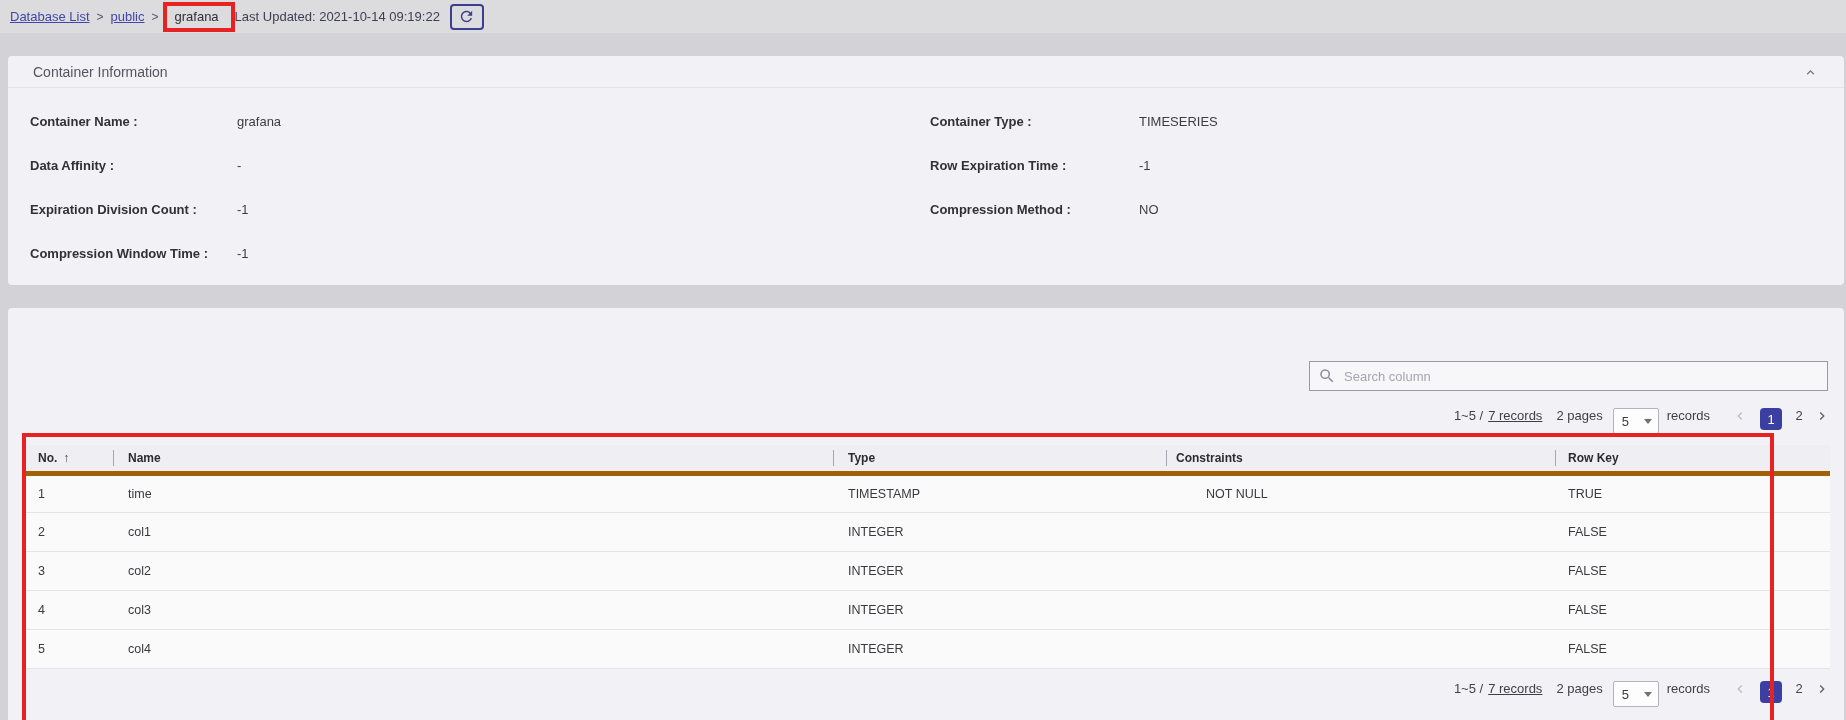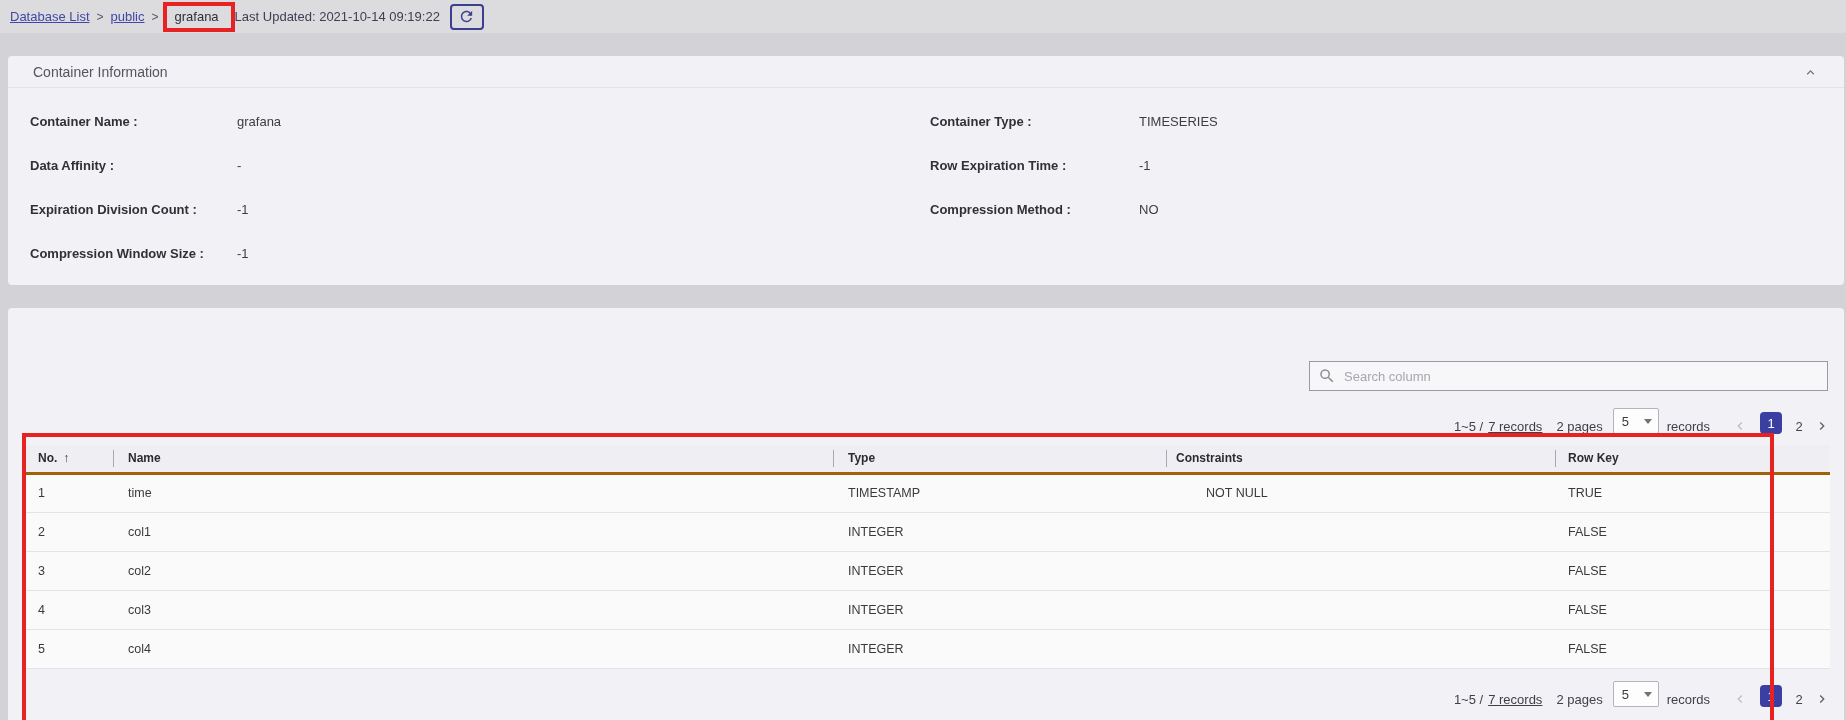--- a/index.html
+++ b/index.html
@@ -57,21 +57,21 @@
     display:flex; align-items:center; padding:0 8px;
   }
   .search-box .icon { color:#8c8c96; line-height:0; }
   .search-box input {
     border:none; background:transparent; outline:none; flex:1;
     font-size:13px; color:#333; margin-left:8px;
     font-family:"Liberation Sans", sans-serif;
   }
   .search-box input::placeholder { color:#a6a6b0; }
   
-  .pager { position:absolute; right:14px; display:flex; align-items:flex-end; font-size:13px; color:#3f3f48; height:26px; }
+  .pager { position:absolute; right:14px; display:flex; align-items:flex-start; font-size:13px; color:#3f3f48; height:26px; }
   .pager-top { top:100px; }
   .pager-bottom { top:373px; }
   .pg-total { color:#3f3f48; text-decoration:underline; margin-left:5px; cursor:pointer; }
   .pg-pages { margin-left:14px; }
   .pg-select {
     margin-left:10px; width:46px; height:26px;
     border:1px solid #b3b3bc; border-radius:2px; background:#fdfdfe;
     display:flex; align-items:center; justify-content:space-between;
     padding:0 6px 0 8px; cursor:pointer; color:#3a3a40;
   }
@@ -84,21 +84,21 @@
     font-size:13px; cursor:pointer;
   }
   .pg-other { margin-left:11px; color:#43434c; cursor:pointer; width:12px; text-align:center; }
   .pg-next { margin-left:9px; color:#5f5f6a; line-height:0; cursor:pointer; }
   
   .table-wrap { position:absolute; top:137px; left:16px; right:14px; }
   table { width:100%; border-collapse:collapse; table-layout:fixed; background:#fafafb; font-size:12.5px; color:#3a3a3e; }
   col.c-no { width:89px; } col.c-name { width:720px; } col.c-type { width:333px; } col.c-constraints { width:389px; }
   thead th {
     background:#efeef3; height:28px; text-align:left; font-size:12px; font-weight:bold;
-    color:#2c2c30; padding:0 0 0 15px; position:relative; border-bottom:3px solid #a16207;
+    color:#2c2c30; padding:0 0 0 15px; position:relative; border-bottom:5px solid #a16207;
   }
   thead th:not(:first-child)::before {
     content:""; position:absolute; left:0; top:5px; bottom:5px; width:1px; background:#a8a8b2;
   }
   th.col-no { padding-left:14px; }
   th.col-constraints { padding-left:10px; }
   th.col-rowkey { padding-left:13px; }
   .sort-icon { margin-left:6px; font-size:12px; color:#3a3a3e; font-weight:normal; }
   tbody td { height:39px; border-bottom:1px solid #e3e3e8; padding-left:15px; }
   td.col-no { padding-left:14px; }
@@ -150,21 +150,21 @@
       </div>
       <div class="info-row">
         <span class="info-label">Data Affinity :</span>
         <span class="info-value">-</span>
       </div>
       <div class="info-row">
         <span class="info-label">Expiration Division Count :</span>
         <span class="info-value">-1</span>
       </div>
       <div class="info-row">
-        <span class="info-label">Compression Window Size :</span>
+        <span class="info-label">Compression Window Time :</span>
         <span class="info-value">-1</span>
       </div>
     </div>
     <div class="info-col info-col-right">
       <div class="info-row">
         <span class="info-label">Container Type :</span>
         <span class="info-value">TIMESERIES</span>
       </div>
       <div class="info-row">
         <span class="info-label">Row Expiration Time :</span>

